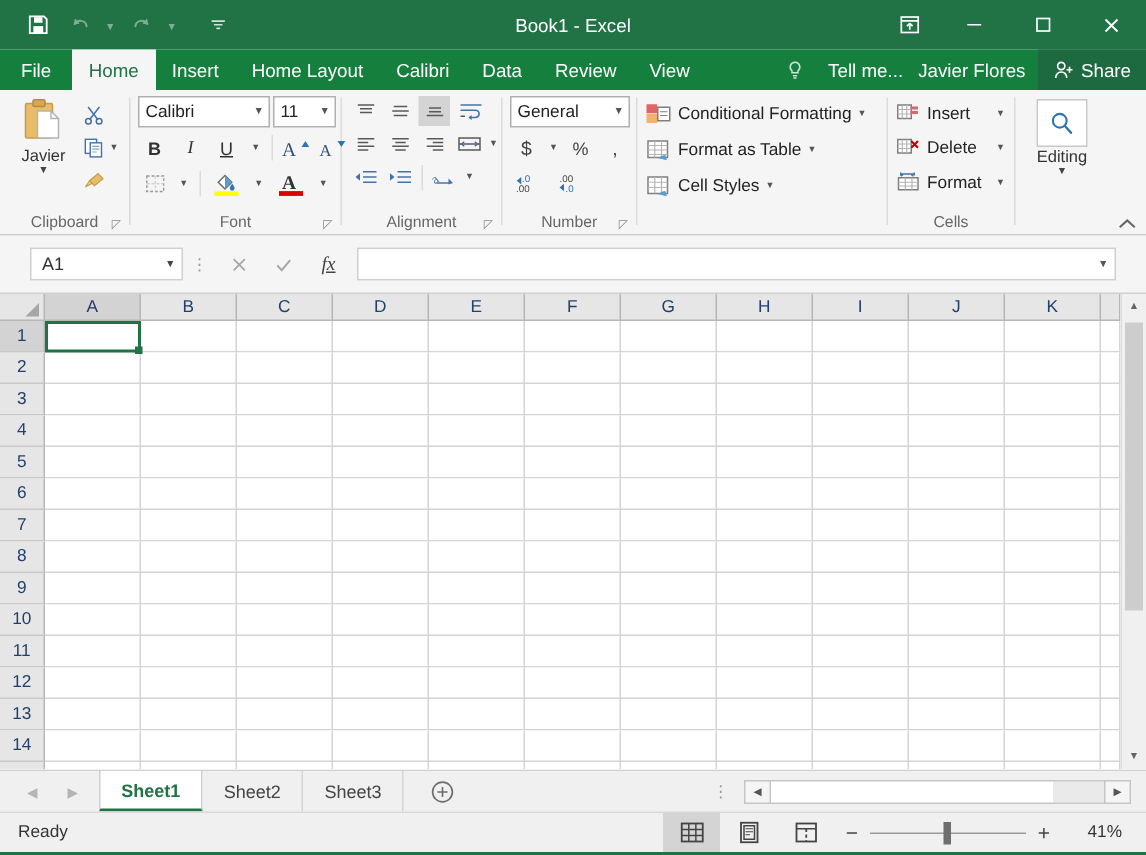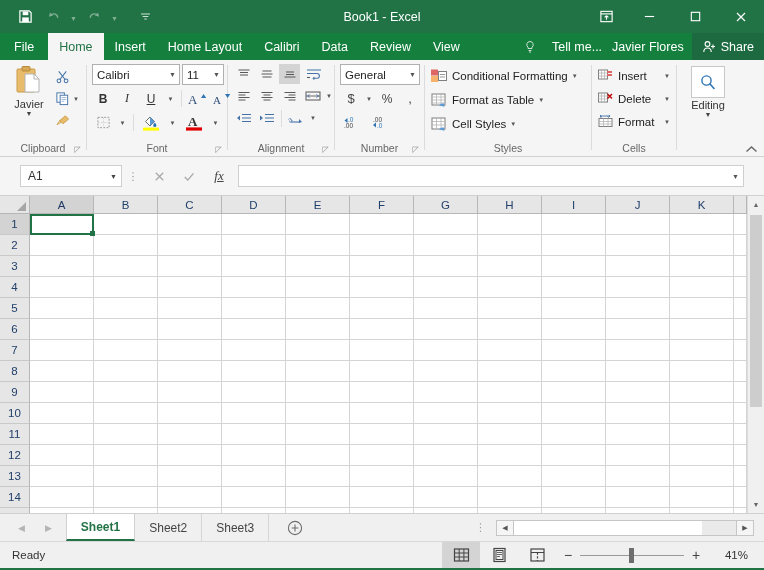--- a/index.html
+++ b/index.html
@@ -588,21 +588,20 @@
                 <rect x="2" y="2" width="13" height="11" fill="#fff" stroke="#7f7f7f" stroke-width="1"></rect>
                 <path d="M2 5.5h13M2 9h13M6.5 2v11M11 2v11" stroke="#b4b4b4" stroke-width="0.8"></path>
                 <path d="M9 13.5c1.5-1.5 3-2.2 4.6-2.2l1 3.5z" fill="#5b9bd5"></path>
               </svg>
           </span>
           <span>Cell Styles</span>
           <span style="font-size:6px;color:#555">▼</span>
         </div>
       </div>
     </div>
-    <div class="rgroup-label">Styles</div>
   </div>
   <div class="rgroup-sep"></div>
 
   <div class="rgroup" style="width:84px">
     <div class="rgroup-body">
       <div class="cells-rows">
         <div class="cell-item">
           <span>
             <svg width="17" height="16" viewBox="0 0 17 16">
                 <rect x="1.5" y="2" width="9" height="9" fill="#fff" stroke="#7f7f7f" stroke-width="1"></rect>

